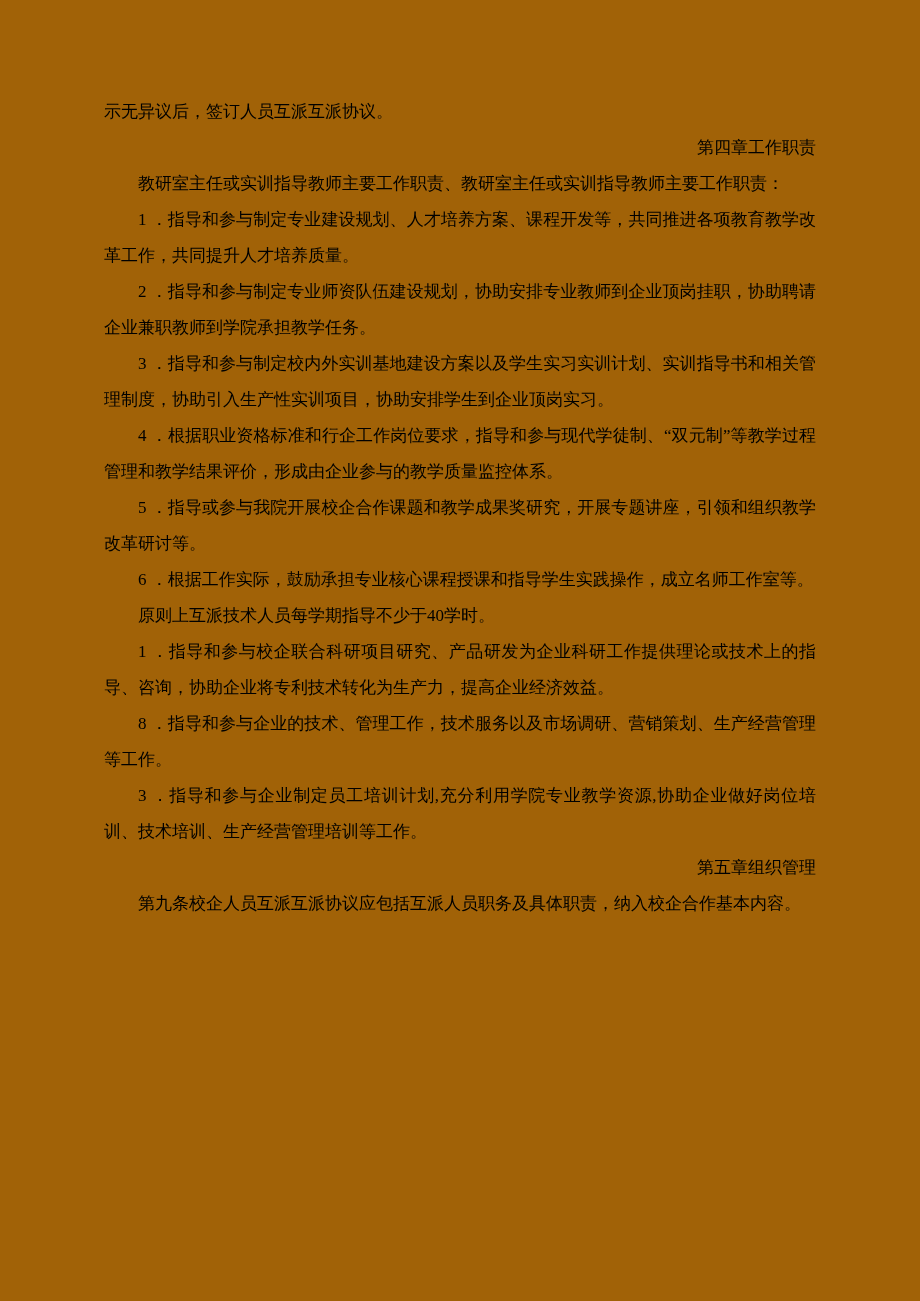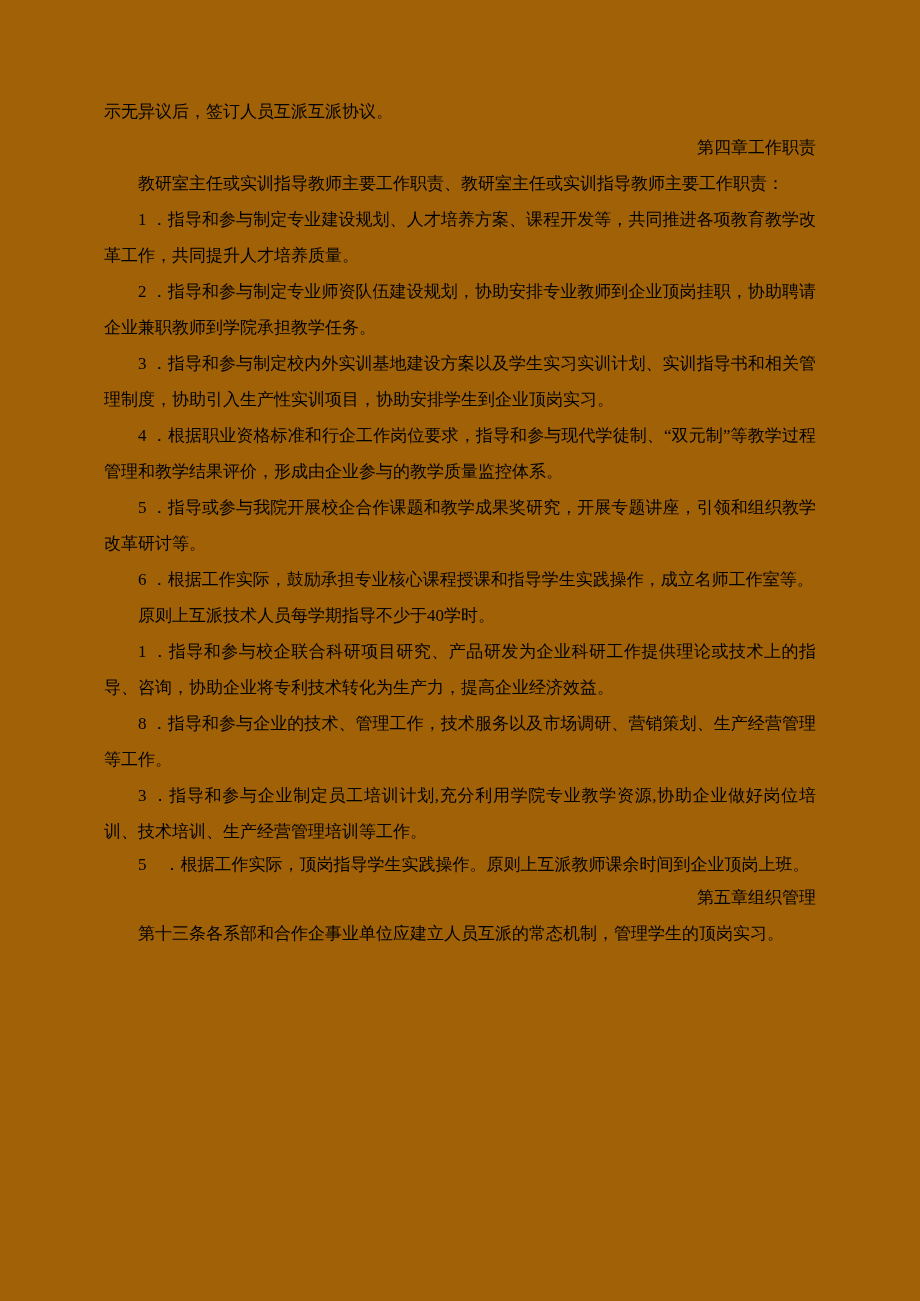--- a/index.html
+++ b/index.html
@@ -68,20 +68,19 @@
     <p class="para">原则上互派技术人员每学期指导不少于40学时。</p>
 
 
     <p class="para">1 ．指导和参与校企联合科研项目研究、产品研发为企业科研工作提供理论或技术上的指导、咨询，协助企业将专利技术转化为生产力，提高企业经济效益。</p>
 
     <p class="para">8 ．指导和参与企业的技术、管理工作，技术服务以及市场调研、营销策划、生产经营管理等工作。</p>
 
     <p class="para">3 ．指导和参与企业制定员工培训计划,充分利用学院专业教学资源,协助企业做好岗位培训、技术培训、生产经营管理培训等工作。</p>
 
 
-    <p class="para tight">5　．根据工作实际，顶岗指导学生实践操作。原则上互派教师课余时间到企业顶岗上班。</p>
 
     <h2 class="heading">第五章组织管理</h2>
 
-    <p class="para">第十三条各系部和合作企事业单位应建立人员互派的常态机制，管理学生的顶岗实习。</p>
+    <p class="para">第九条校企人员互派互派协议应包括互派人员职务及具体职责，纳入校企合作基本内容。</p>
 
   </div>
 </div>
 
 </body></html>

